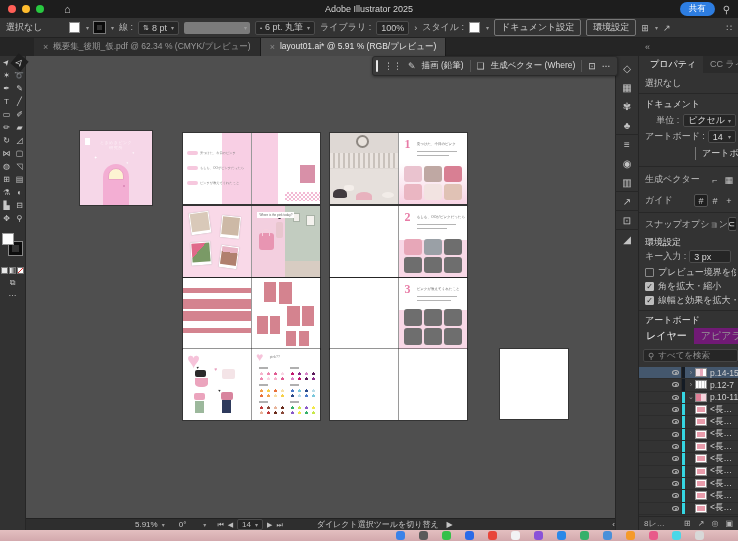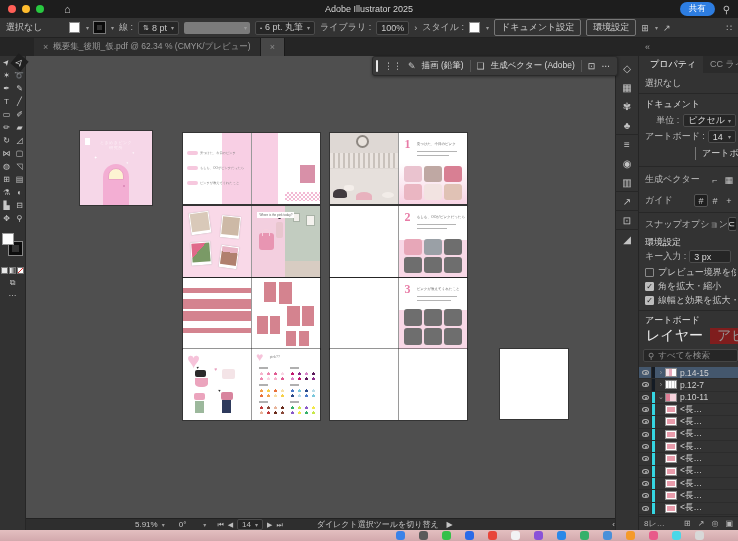--- a/index.html
+++ b/index.html
@@ -117,28 +117,28 @@
          color:#c4c4c4;font-size:9px;flex:none;}
   .pibtn.pressed{background:#1f1f1f;border:1px solid #555;border-radius:2px;}
   .pcb{width:9px;height:9px;border:1px solid #8a8a8a;border-radius:1px;flex:none;margin-right:4px;
        font-size:8px;line-height:8px;text-align:center;color:#1a1a1a;}
   .pcb.on{background:#bdbdbd;border-color:#bdbdbd;}
   .magnet{width:17px;height:14px;background:#1f1f1f;border:1px solid #555;border-radius:2px;
           display:flex;align-items:center;justify-content:center;color:#d0d0d0;font-size:9px;}
   .magnet i{font-style:normal;display:inline-block;transform:rotate(90deg);}
 
   
-  .ltabs{position:absolute;left:0;top:272px;width:100%;height:16px;background:#7f1d1d;
-         display:flex;font-size:14px;}
+  .ltabs{position:absolute;left:0;top:272px;width:100%;height:16px;background:#701a75;
+         display:flex;font-size:10px;}
   .lsearch{position:absolute;left:4px;right:0;top:293px;height:13px;background:#262626;
            border:1px solid #454545;border-radius:2px;display:flex;align-items:center;gap:4px;
            padding:0 4px;color:#8d8d8d;font-size:8.5px;white-space:nowrap;overflow:hidden;}
   .lrows{position:absolute;left:0;right:0;top:311px;height:148px;display:flex;flex-direction:column;}
   .lrow{flex:1;display:flex;align-items:center;font-size:8.5px;color:#d0d0d0;
-        border-bottom:1px solid #2c2c2c;white-space:nowrap;overflow:hidden;}
+        border-bottom:1px solid #2c2c2c;white-space:nowrap;overflow:hidden;padding-left:30px;}
   .lrow.sel{background:#44576d;}
   .leye{width:13px;flex:none;display:flex;align-items:center;justify-content:center;
         border-right:1px solid #2a2a2a;align-self:stretch;}
   .leye i{width:7px;height:5px;border:1px solid #b2b2b2;border-radius:50%;position:relative;}
   .leye i::after{content:"";position:absolute;left:2px;top:1px;width:2px;height:2px;
                  border-radius:50%;background:#b2b2b2;}
   .lbar{width:3px;align-self:stretch;background:var(--bar,#35d6e2);flex:none;margin-right:2px;}
   .lchev{width:8px;flex:none;color:#9a9a9a;font-size:7px;text-align:center;}
   .lthumb{width:12px;height:9px;flex:none;margin-right:3px;border:1px solid #8a8a8a;background:#fff;}
   .lrow[data-thumb="mix"] .lthumb{background:linear-gradient(90deg,#f3e0e6 0 35%,#e7a9bc 35% 65%,#fff 65%);}
@@ -218,32 +218,33 @@
 
   <div class="tabbar">
 
       <div class="tab">
         <span class="close">×</span>
         <span>概要集_後期_仮.pdf @ 62.34 % (CMYK/プレビュー)</span>
       </div>
 
       <div class="tab active">
         <span class="close">×</span>
+        <span>layout01.ai* @ 5.91 % (RGB/プレビュー)</span>
       </div>
     </div>
   <span class="dockchev" style="top:42px;">«</span>
 
   <div class="ctxbar">
     <span class="ctxaccent"></span>
     <span class="ctxicon">⋮⋮</span>
     <span class="ctxicon">✎</span>
     <span>描画 (鉛筆)</span>
     <span class="ctxsep"></span>
     <span class="ctxicon">❑</span>
-    <span>生成ベクター (Adobe)</span>
+    <span>生成ベクター (Where)</span>
     <span class="ctxsep"></span>
     <span class="ctxicon">⊡</span>
     <span>⋯</span>
   </div>
 
   <div class="toolbar">
     <div class="tools">
 
         <span class="tool rot">
           <span>➤</span>

